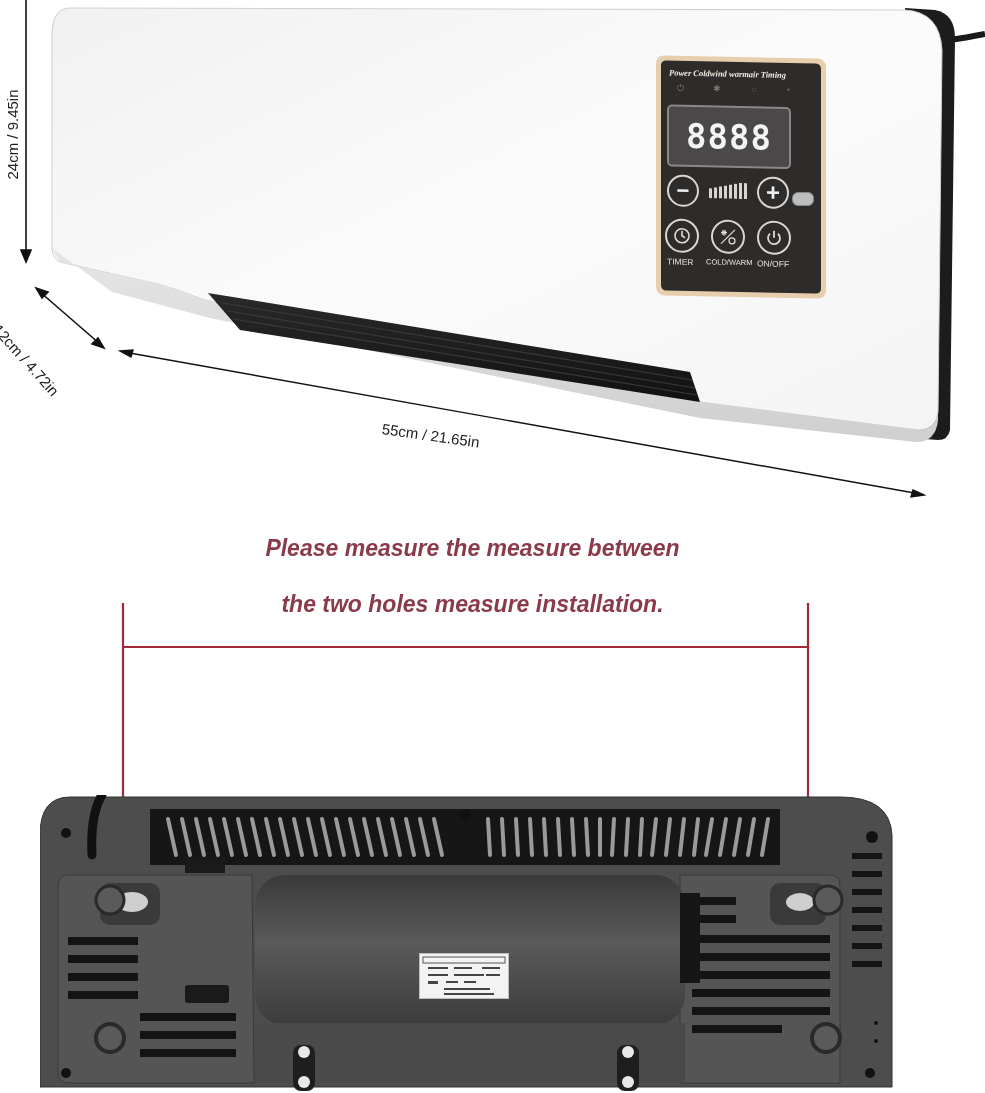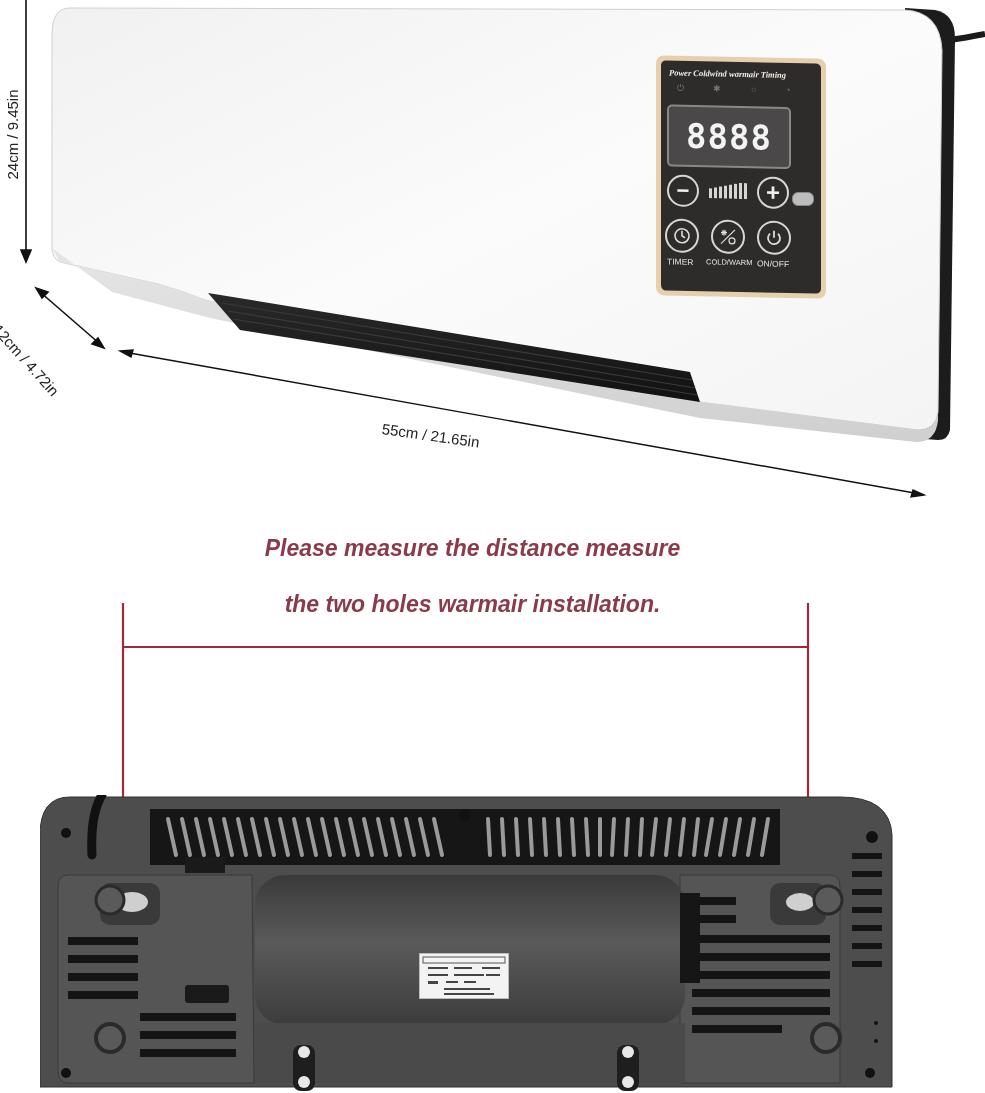--- a/index.html
+++ b/index.html
@@ -143,22 +143,22 @@
     </div>
 
     <div class="abs btn-label" style="left:6px; top:196px;">TIMER</div>
     <div class="abs btn-label" style="left:45px; top:196px; font-size:7.5px;">COLD/WARM</div>
     <div class="abs btn-label" style="left:96px; top:196px;">ON/OFF</div>
   </div>
 </div>
 
 <div class="abs" style="left:792px; top:192px; width:20px; height:12px; background:#bdbdbd; border:1px solid #888; border-radius:6px;"></div>
 
-<div class="instruction" style="top:535px;">Please measure the distance measure</div>
-<div class="instruction" style="top:591px;">the two holes warmair installation.</div>
+<div class="instruction" style="top:535px;">Please measure the measure between</div>
+<div class="instruction" style="top:591px;">the two holes measure installation.</div>
 
 <svg class="abs" style="left:0;top:595px" width="985" height="300" viewBox="0 0 985 300">
   <g stroke="#a3283a" stroke-width="2.2" fill="none">
     <line x1="123" y1="8" x2="123" y2="290"></line>
     <line x1="808" y1="8" x2="808" y2="290"></line>
     <line x1="123" y1="52" x2="808" y2="52"></line>
   </g>
 </svg>
 
 <svg class="abs" style="left:40px;top:795px" width="860" height="298" viewBox="0 0 860 298">

